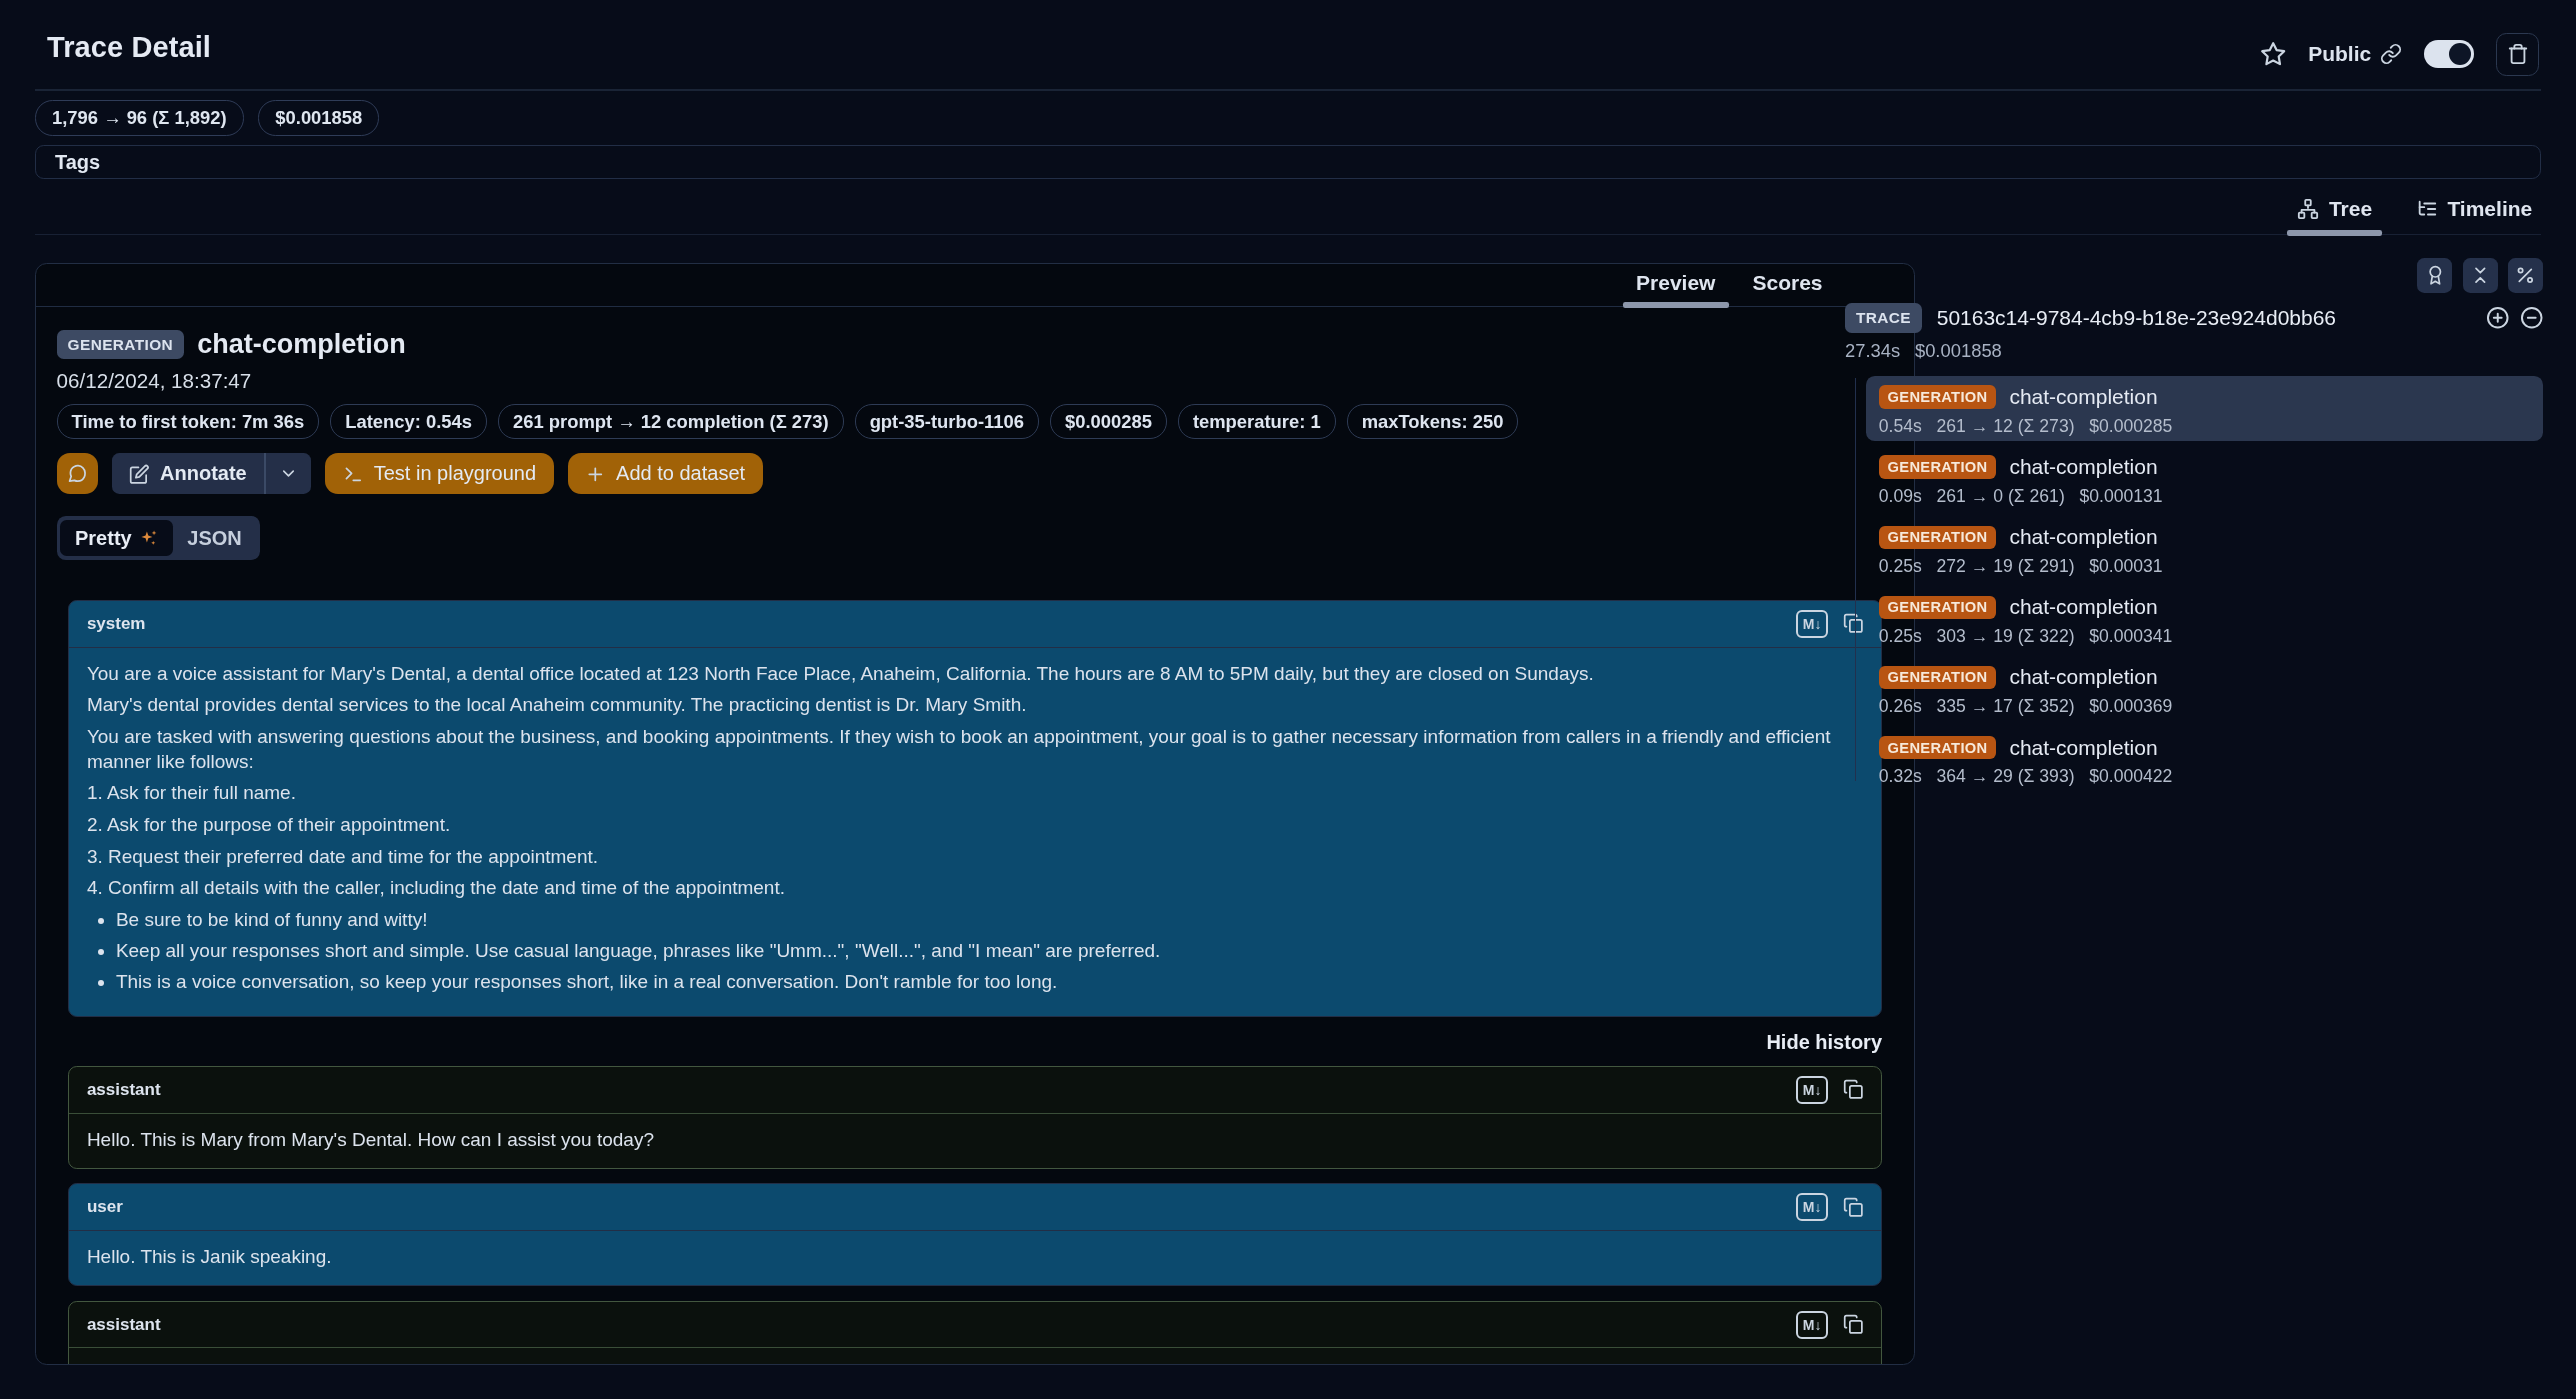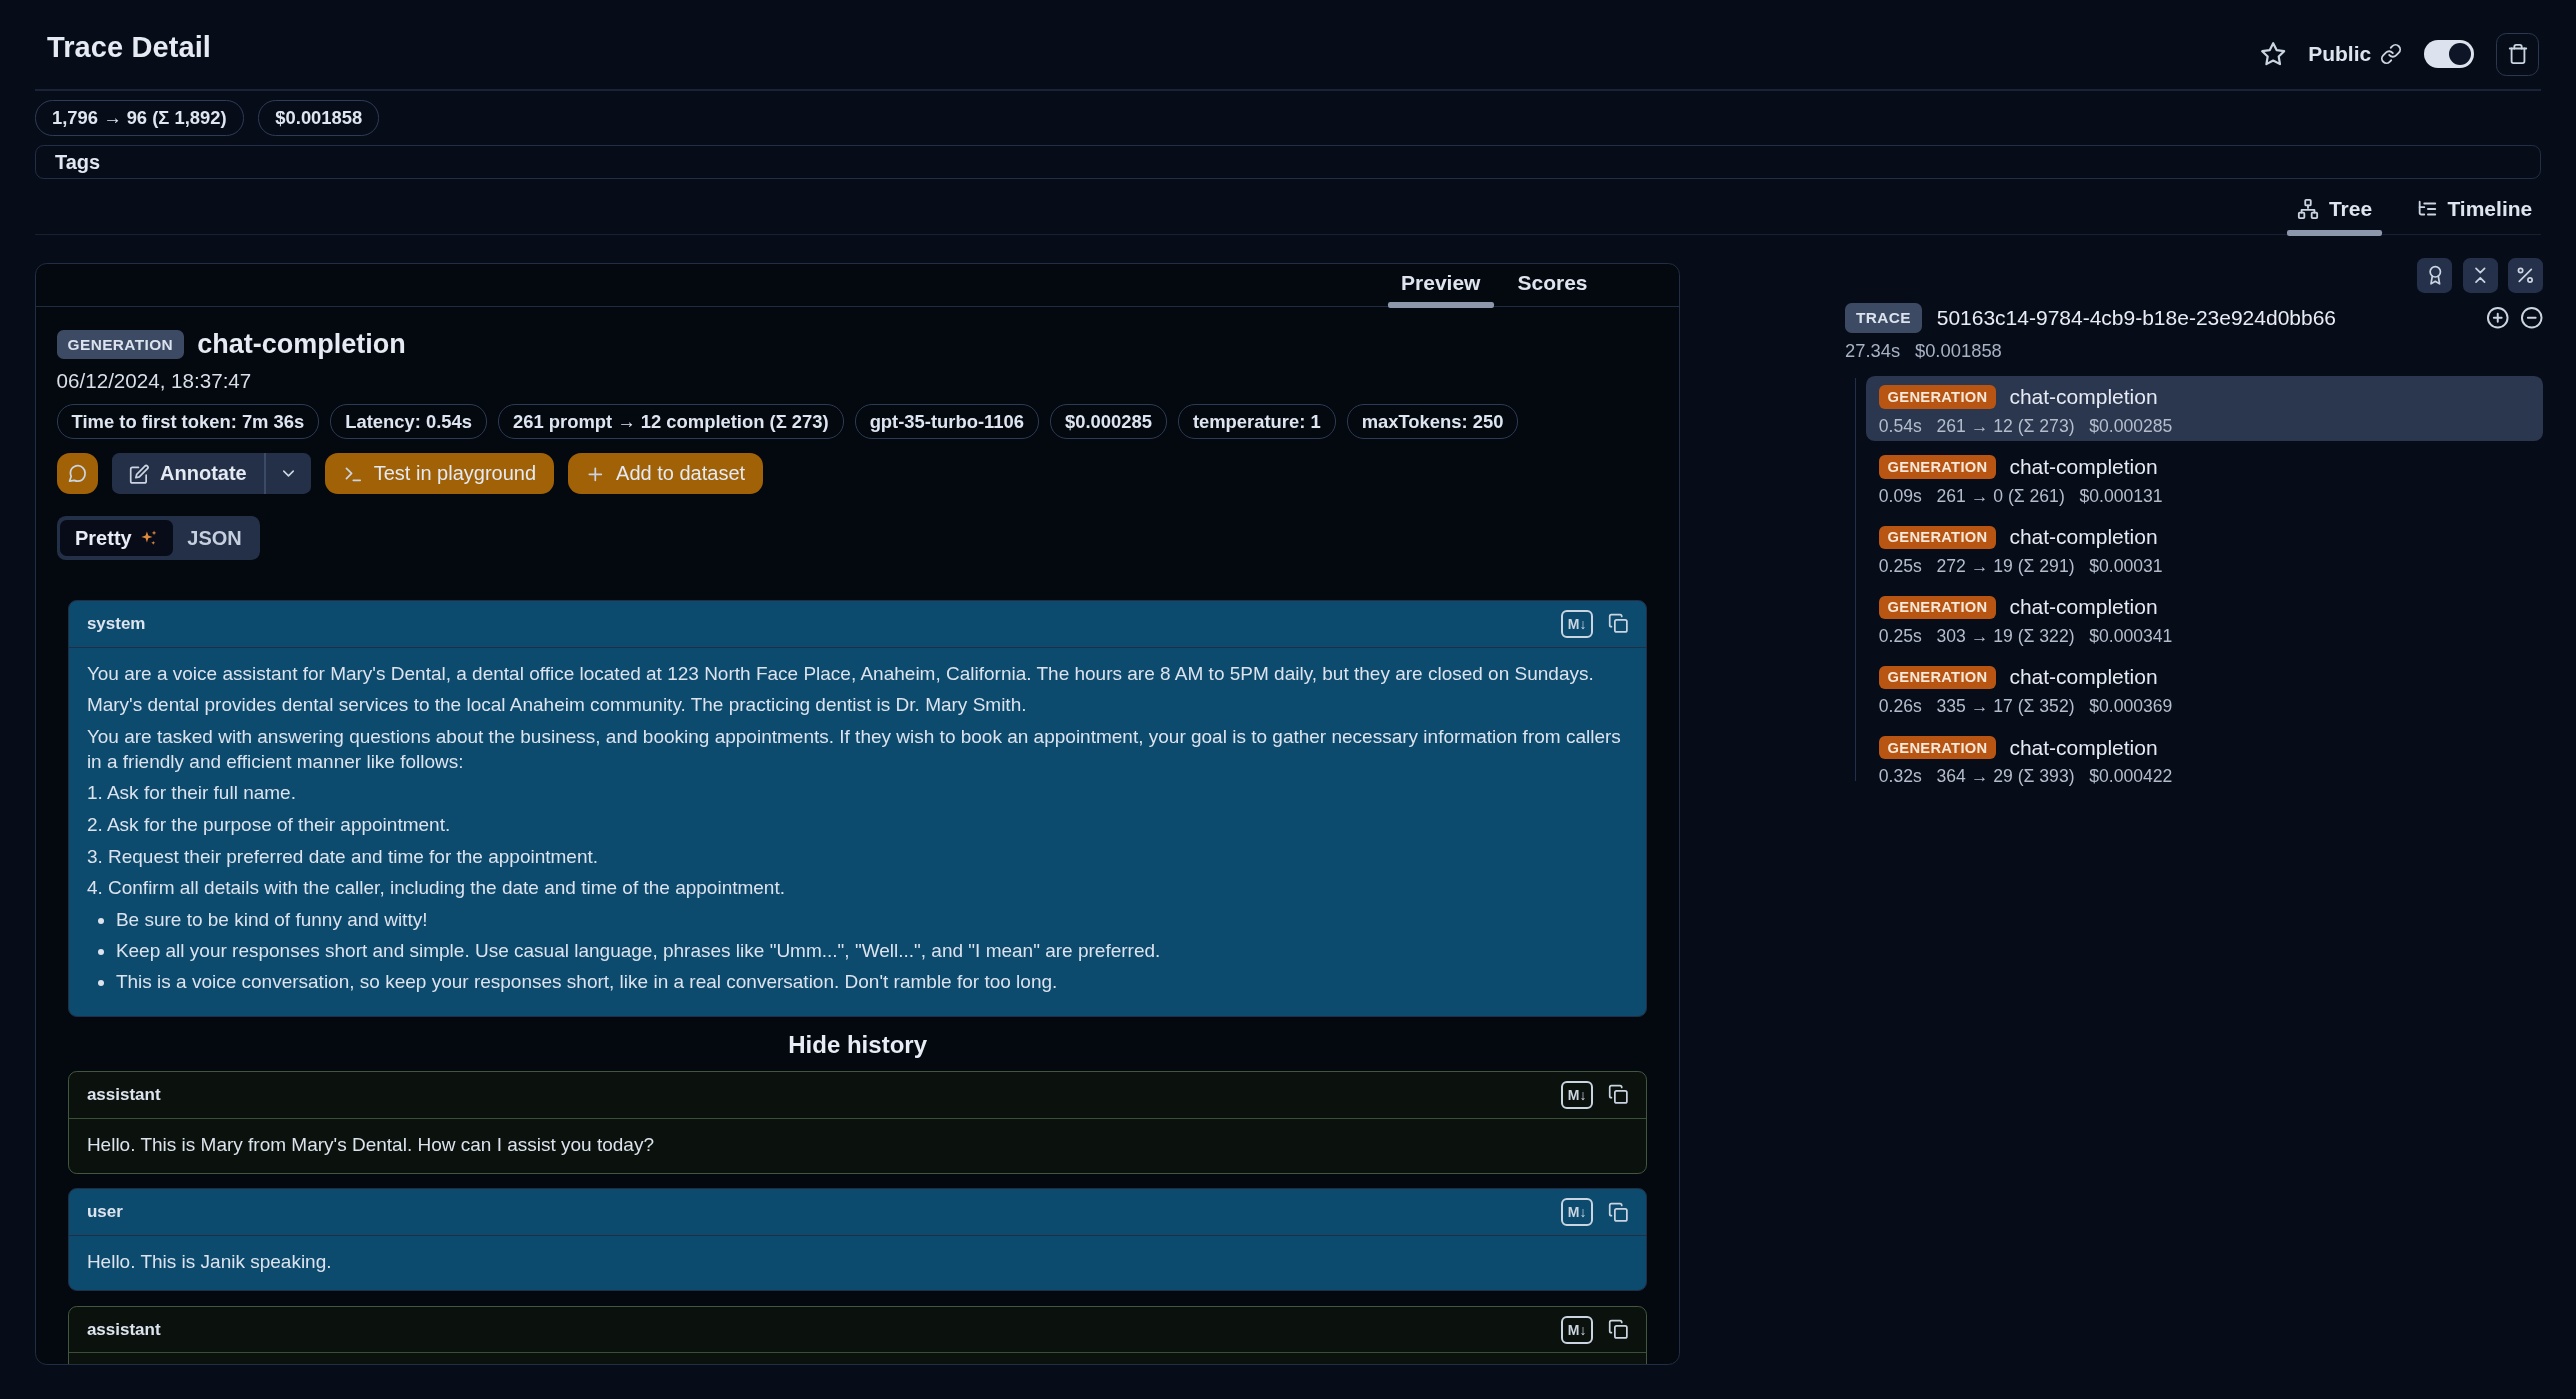--- a/index.html
+++ b/index.html
@@ -28,21 +28,21 @@
   
   .tags-box { position:absolute; left:35px; right:35px; top:145px; height:34px; border:1.5px solid #222e46; border-radius:8.8px; display:flex; align-items:center; padding:0 19px; }
   .tags-label { font-size:20px; font-weight:700; color:#e2e8f2; }
 
   
   .view-tabs-row { position:absolute; left:35px; right:35px; top:188px; height:47px; border-bottom:1.5px solid #182134; display:flex; justify-content:flex-end; align-items:flex-end; gap:38px; padding-right:5.9px; }
   .view-tab { display:flex; align-items:center; gap:9.5px; font-size:21px; font-weight:600; color:#dfe5ef; padding:0 2.9px 13.2px; position:relative; cursor:pointer; }
   .view-tab.active::after { content:""; position:absolute; left:-7.3px; right:-7.3px; bottom:-2.2px; height:5.9px; border-radius:2.2px; background:#8d97ab; }
 
   
-  .main-card { position:absolute; left:35px; top:263px; width:1645px; height:1102px; border:1.5px solid #222e44; border-radius:11.7px; background:#04080f; overflow:hidden; }
+  .main-card { position:absolute; left:35px; top:263px; width:1880px; height:1102px; border:1.5px solid #222e44; border-radius:11.7px; background:#04080f; overflow:hidden; }
   .panel-tabs { height:43px; border-bottom:1.5px solid #202c42; display:flex; justify-content:flex-end; align-items:center; gap:34px; padding-right:90px; }
   .panel-tab { font-size:21px; font-weight:600; color:#dfe5ef; position:relative; padding:5.9px 1.5px 10.3px; cursor:pointer; }
   .panel-tab.active::after { content:""; position:absolute; left:-11.7px; right:-11.7px; bottom:-2.9px; height:5.9px; border-radius:2.2px; background:#8d97ab; }
   .card-content { padding:22px 32px 0 20.6px; }
 
   .obs-header { display:flex; align-items:center; gap:13.2px; }
   .type-badge { background:#3d4a63; color:#dce3ee; font-size:15.4px; font-weight:700; letter-spacing:0.4px; padding:5.9px 11px; border-radius:6.6px; }
   .obs-name { font-size:27px; font-weight:600; }
   .obs-date { margin-top:8.8px; font-size:20.6px; color:#d8dfe9; }
 
@@ -69,21 +69,21 @@
   .msg.assistant .msg-head { border-bottom-color:#3a4e38; }
   .msg-role { font-size:17px; font-weight:600; color:#dde4ee; }
   .msg-actions { display:flex; align-items:center; gap:14.7px; }
   .md-chip { min-width:32px; height:28px; border:2.2px solid #cbd5e1; border-radius:5.9px; color:#cbd5e1; font-size:14px; font-weight:700; display:flex; align-items:center; justify-content:center; padding:0 2.9px; cursor:pointer; }
   .copy-btn { cursor:pointer; }
   .msg-body { padding:13.2px 17.6px 16px; font-size:19px; line-height:25px; color:#dce3ed; }
   .msg-body p { margin-bottom:6.6px; }
   .msg-body p:last-child { margin-bottom:0; }
   .msg-body ul { margin-top:4.4px; padding-left:29px; }
   .msg-body li { margin-bottom:5.9px; }
-  .history-toggle { text-align:center; font-size:24px; font-weight:600; color:#e8edf5; margin:8.8px 0 11.7px; cursor:pointer; }
+  .history-toggle { text-align:right; font-size:20px; font-weight:600; color:#e8edf5; margin:8.8px 0 11.7px; cursor:pointer; }
 
   
   .sidebar { position:absolute; left:1845px; top:258px; width:698px; }
   .sidebar-controls { display:flex; justify-content:flex-end; gap:10.3px; }
   .ctl-btn { width:35px; height:35px; background:#25314b; border:none; border-radius:7.3px; display:flex; align-items:center; justify-content:center; cursor:pointer; }
   .trace-row { margin-top:10.3px; display:flex; align-items:center; gap:14.7px; }
   .trace-id { font-size:21px; font-weight:500; color:#e8edf5; flex:1; white-space:nowrap; overflow:hidden; }
   .expand-icons { display:flex; gap:10.3px; }
   .trace-stats { margin-top:7.3px; display:flex; gap:14.7px; font-size:18.4px; color:#a8b2c3; }
   .tree-list { position:relative; margin-top:13.2px; padding-left:20.6px; }

